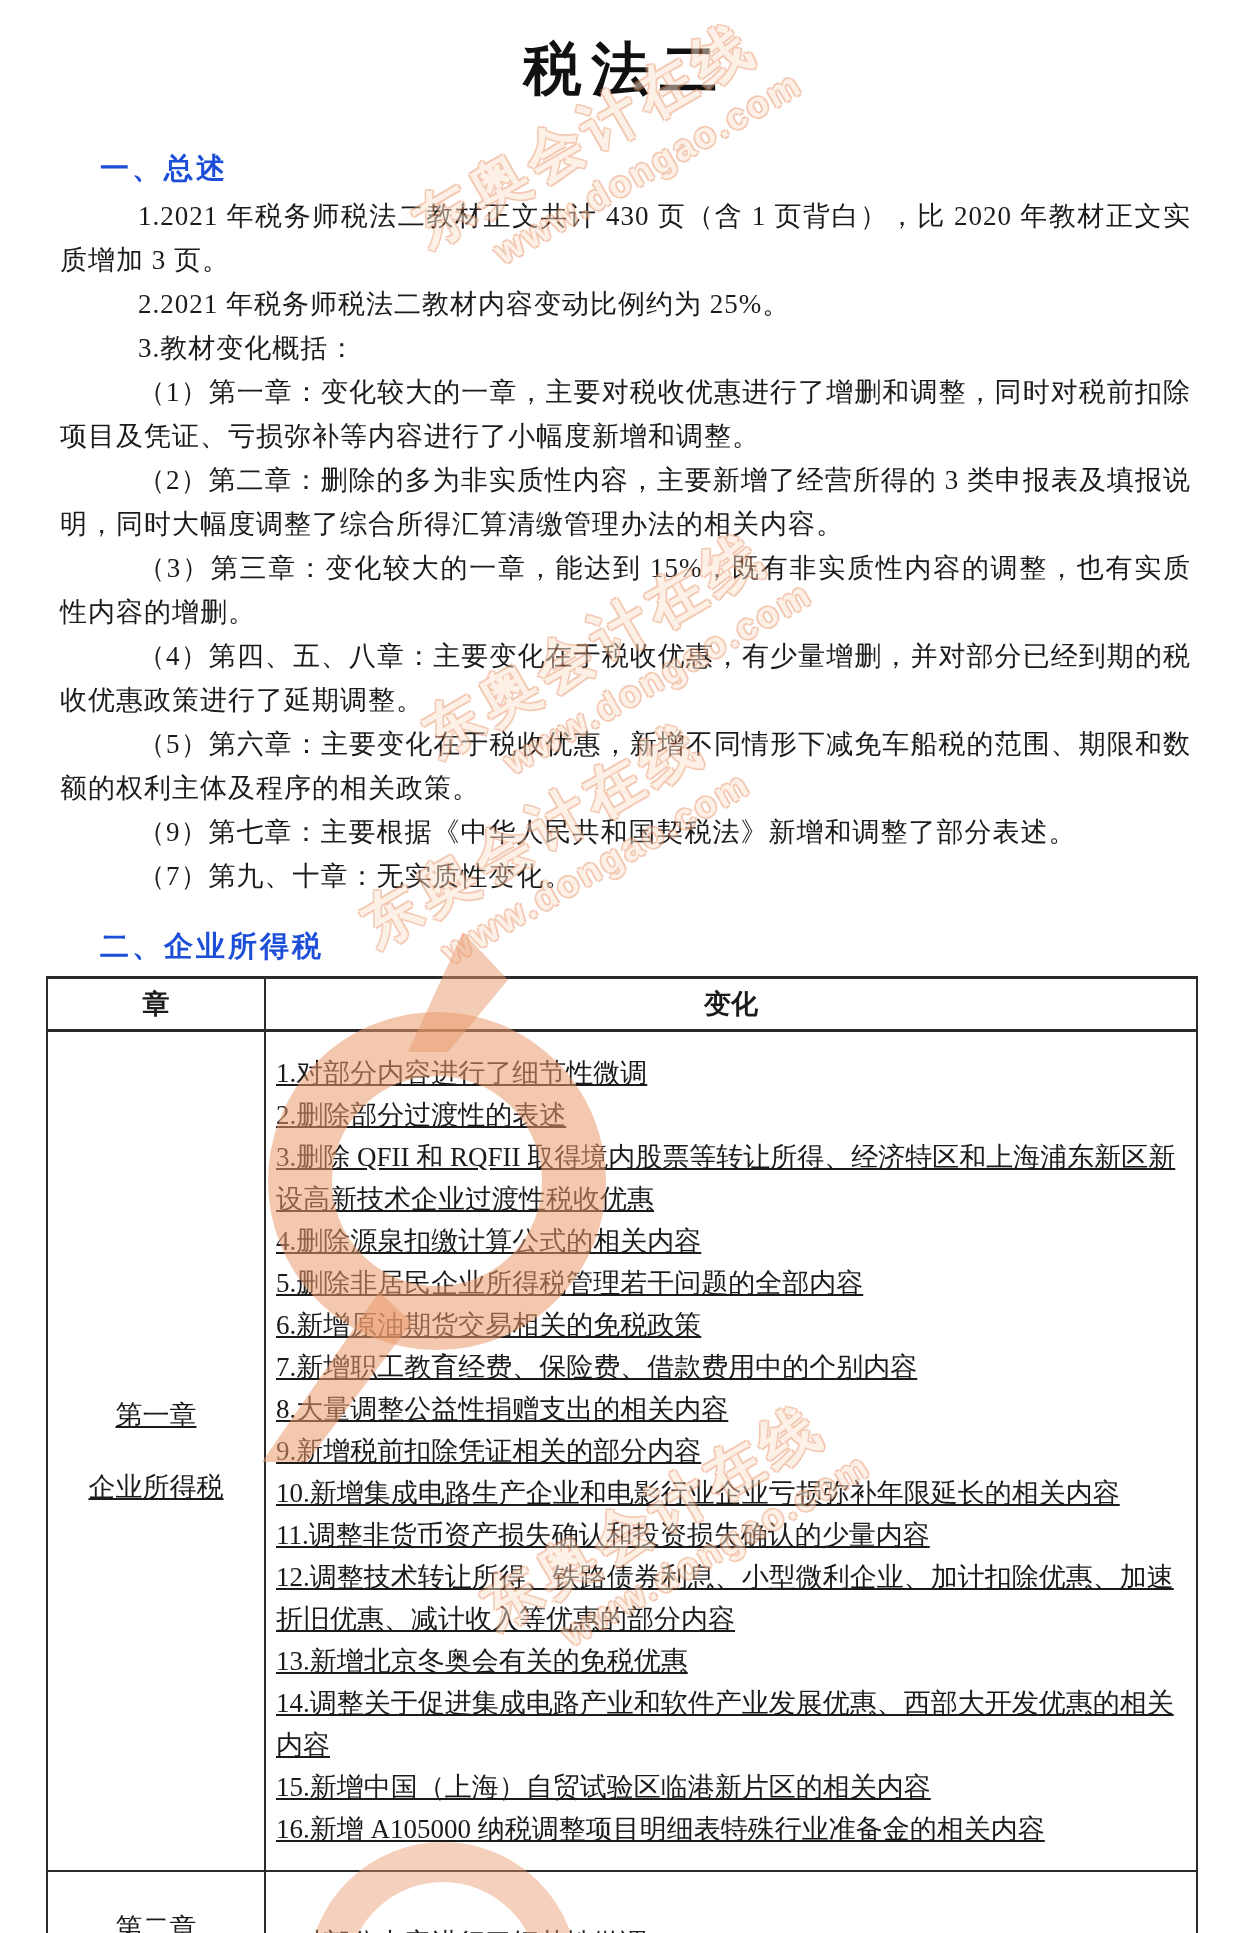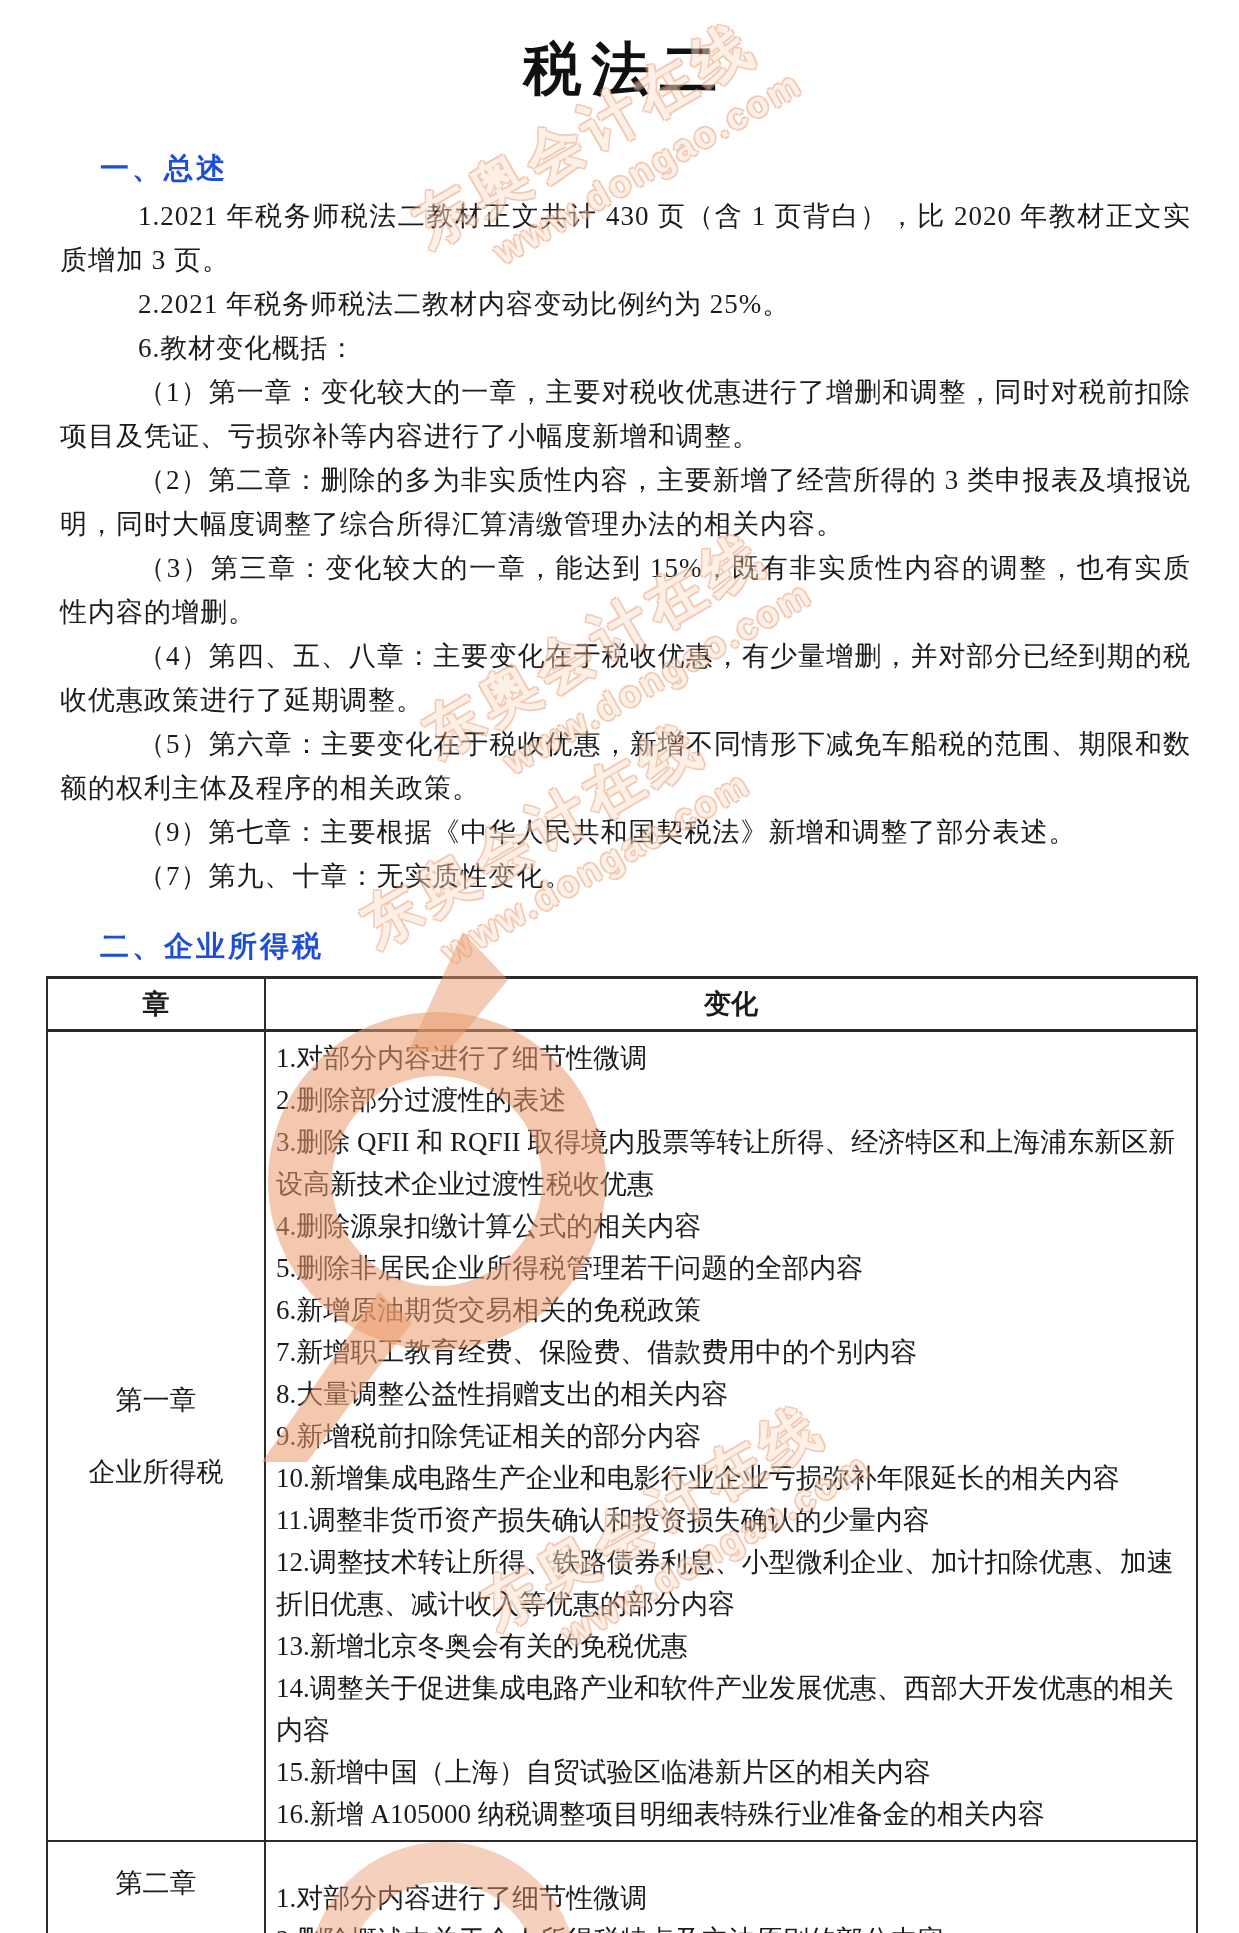--- a/index.html
+++ b/index.html
@@ -47,21 +47,22 @@
     height:50px;
     font-size:27px;font-weight:bold;
     font-family:"Liberation Sans","DejaVu Sans",sans-serif;
     text-align:center;vertical-align:middle;
     padding:0;
   }
   th.col-chapter{width:216px;}
   table.changes-table td{
     border:2px solid #2a2a2a;
     vertical-align:middle;
-    padding:5px 10px;
+    padding:20px 10px;
+    text-decoration:underline;
   }
   td.chapter-cell{
     text-align:center;
     font-size:27px;
     padding:0;
     margin-left:48px;
   }
   td.chapter-cell div{line-height:72px;}
   td.changes-cell{
     font-size:27px;
@@ -146,21 +147,21 @@
     <div class="logo-ring-bottom"></div>
   </div>
 
   <div class="content">
     <h1 class="doc-title">税法二</h1>
 
     <h2 class="sec-heading">一、总述</h2>
     <div id="overview-paragraphs">
         <p class="para">1.2021 年税务师税法二教材正文共计 430 页（含 1 页背白），比 2020 年教材正文实质增加 3 页。</p>
         <p class="para">2.2021 年税务师税法二教材内容变动比例约为 25%。</p>
-        <p class="para">6.教材变化概括：</p>
+        <p class="para">3.教材变化概括：</p>
         <p class="para">（1）第一章：变化较大的一章，主要对税收优惠进行了增删和调整，同时对税前扣除项目及凭证、亏损弥补等内容进行了小幅度新增和调整。</p>
         <p class="para">（2）第二章：删除的多为非实质性内容，主要新增了经营所得的 3 类申报表及填报说明，同时大幅度调整了综合所得汇算清缴管理办法的相关内容。</p>
         <p class="para">（3）第三章：变化较大的一章，能达到 15%，既有非实质性内容的调整，也有实质性内容的增删。</p>
         <p class="para">（4）第四、五、八章：主要变化在于税收优惠，有少量增删，并对部分已经到期的税收优惠政策进行了延期调整。</p>
         <p class="para">（5）第六章：主要变化在于税收优惠，新增不同情形下减免车船税的范围、期限和数额的权利主体及程序的相关政策。</p>
         <p class="para">（9）第七章：主要根据《中华人民共和国契税法》新增和调整了部分表述。</p>
         <p class="para">（7）第九、十章：无实质性变化。</p>
       </div>
 
     <h2 class="sec-heading second">二、企业所得税</h2>

